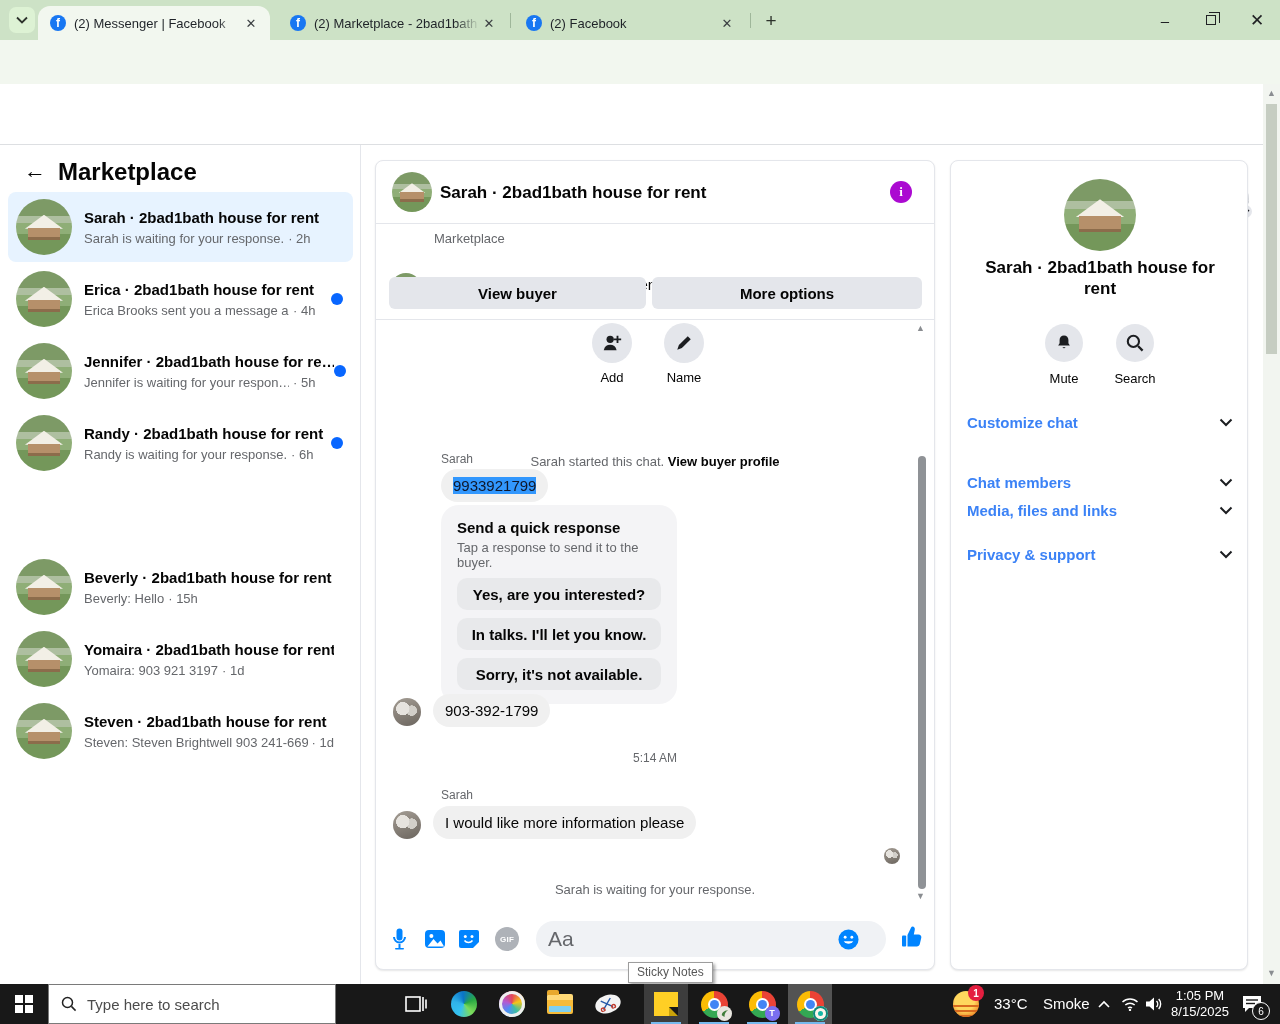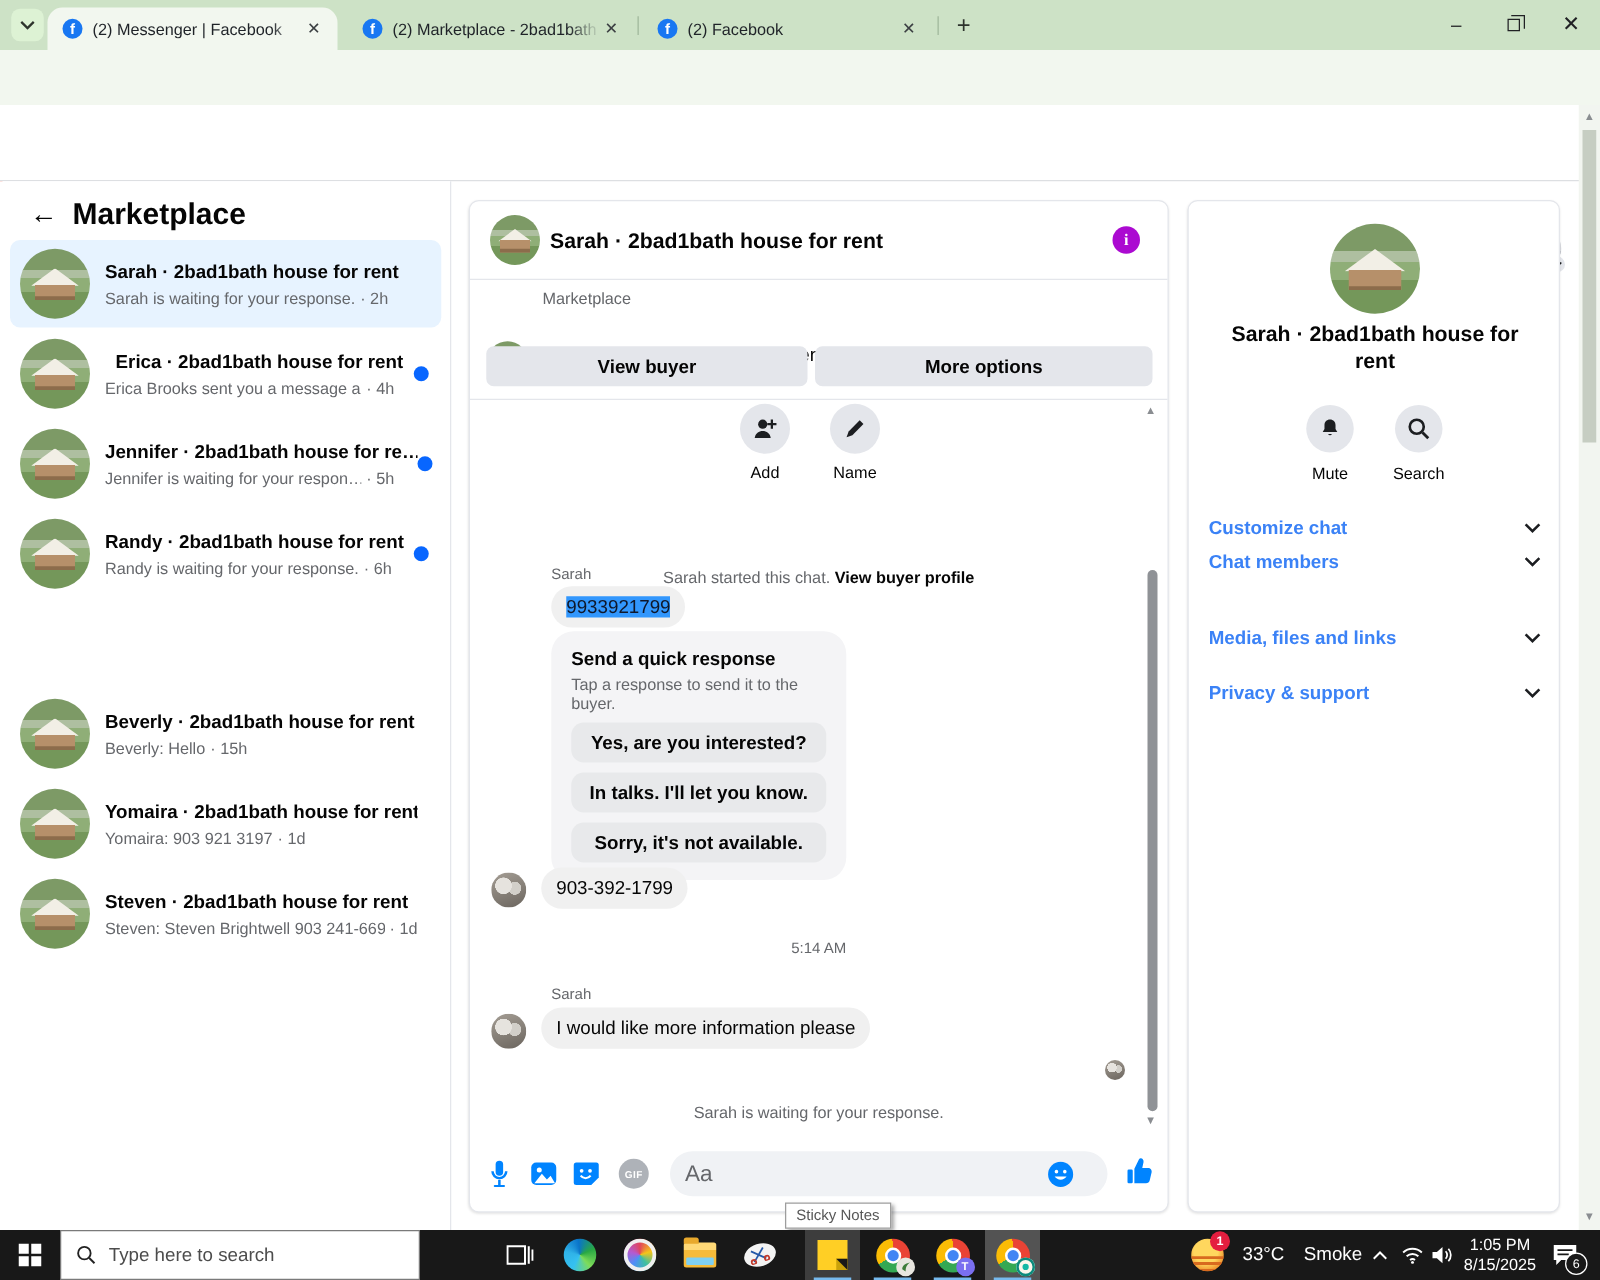--- a/index.html
+++ b/index.html
@@ -85,21 +85,21 @@
   .bubble { background:#f0f0f0; border-radius:18px; padding:8px 12px; font-size:15px; color:#050505; display:inline-block; white-space:nowrap; }
   .sel { background:#3297fd; color:#0f172a; }
   .qcard { background:#f4f4f6; border-radius:18px; padding:14px 16px; width:236px; }
   .qtitle { font-size:15px; font-weight:bold; color:#050505; }
   .qsub { font-size:13px; color:#65676b; margin-top:4px; }
   .qbtn { background:#e8e9eb; border-radius:10px; height:32px; font-size:15px; font-weight:bold; color:#050505; margin-top:8px; width:204px; }
   .tstamp { font-size:12px; color:#65676b; text-align:center; }
   .status { font-size:13px; color:#65676b; text-align:center; }
 
   .composer-input { background:#f0f2f5; border-radius:18px; height:36px; display:flex; align-items:center; padding:0 10px 0 12px; }
-  .composer-input input { border:none; outline:none; background:transparent; font-size:18px; width:290px; color:#0369a1; font-family:inherit; }
+  .composer-input input { border:none; outline:none; background:transparent; font-size:21px; width:290px; color:#0369a1; font-family:inherit; }
   .composer-input input::placeholder { color:#65676b; }
   .gif-ic { width:24px; height:24px; border-radius:50%; background:#aeb2b8; color:#fff; font-size:8px; font-weight:bold; letter-spacing:.3px;text-align:right; }
 
   .scroll-arrow { font-size:9px; color:#8a8d91; }
   .sb-thumb { background:#8f9296; border-radius:4px; }
 
   .sect-row { left:16px; width:266px; height:30px; display:flex; align-items:center; justify-content:space-between; }
   .sect-lbl { font-size:15px; font-weight:bold; color:#3b82f6; }
 
   
@@ -259,21 +259,21 @@
     <div class="abs chat-item selected" style="top:47px;">
       <span class="house-av" style="width:56px;height:56px;"></span>
       <span class="ci-text">
         <span class="ci-title" style="display:block;">Sarah · 2bad1bath house for rent</span>
         <span class="ci-sub">
             <span class="ci-snip">Sarah is waiting for your response.</span>
             <span class="ci-time">· 2h</span>
           </span>
       </span>
     </div>
-    <div class="abs chat-item" style="top:119px;text-align:center;">
+    <div class="abs chat-item" style="top:119px;">
       <span class="house-av" style="width:56px;height:56px;"></span>
       <span class="ci-text">
         <span class="ci-title" style="display:block;">Erica · 2bad1bath house for rent</span>
         <span class="ci-sub">
             <span class="ci-snip">Erica Brooks sent you a message a…</span>
             <span class="ci-time">· 4h</span>
           </span>
       </span>
       <span class="unread-dot"></span>
     </div>
@@ -461,21 +461,21 @@
         </svg>
     </div>
     <div class="abs tool-lbl" style="left:160px;top:205px;width:48px;">Search</div>
 
     <div class="abs sect-row" style="top:246px;">
       <span class="sect-lbl">Customize chat</span>
       <svg width="14" height="9" viewBox="0 0 14 9">
           <polyline points="1.5,1.5 7,7 12.5,1.5" fill="none" stroke="#1c1e21" stroke-width="2"></polyline>
         </svg>
     </div>
-    <div class="abs sect-row" style="top:273px;">
+    <div class="abs sect-row" style="top:306px;">
       <span class="sect-lbl">Chat members</span>
       <svg width="14" height="9" viewBox="0 0 14 9">
           <polyline points="1.5,1.5 7,7 12.5,1.5" fill="none" stroke="#1c1e21" stroke-width="2"></polyline>
         </svg>
     </div>
     <div class="abs sect-row" style="top:334px;">
       <span class="sect-lbl">Media, files and links</span>
       <svg width="14" height="9" viewBox="0 0 14 9">
           <polyline points="1.5,1.5 7,7 12.5,1.5" fill="none" stroke="#1c1e21" stroke-width="2"></polyline>
         </svg>

